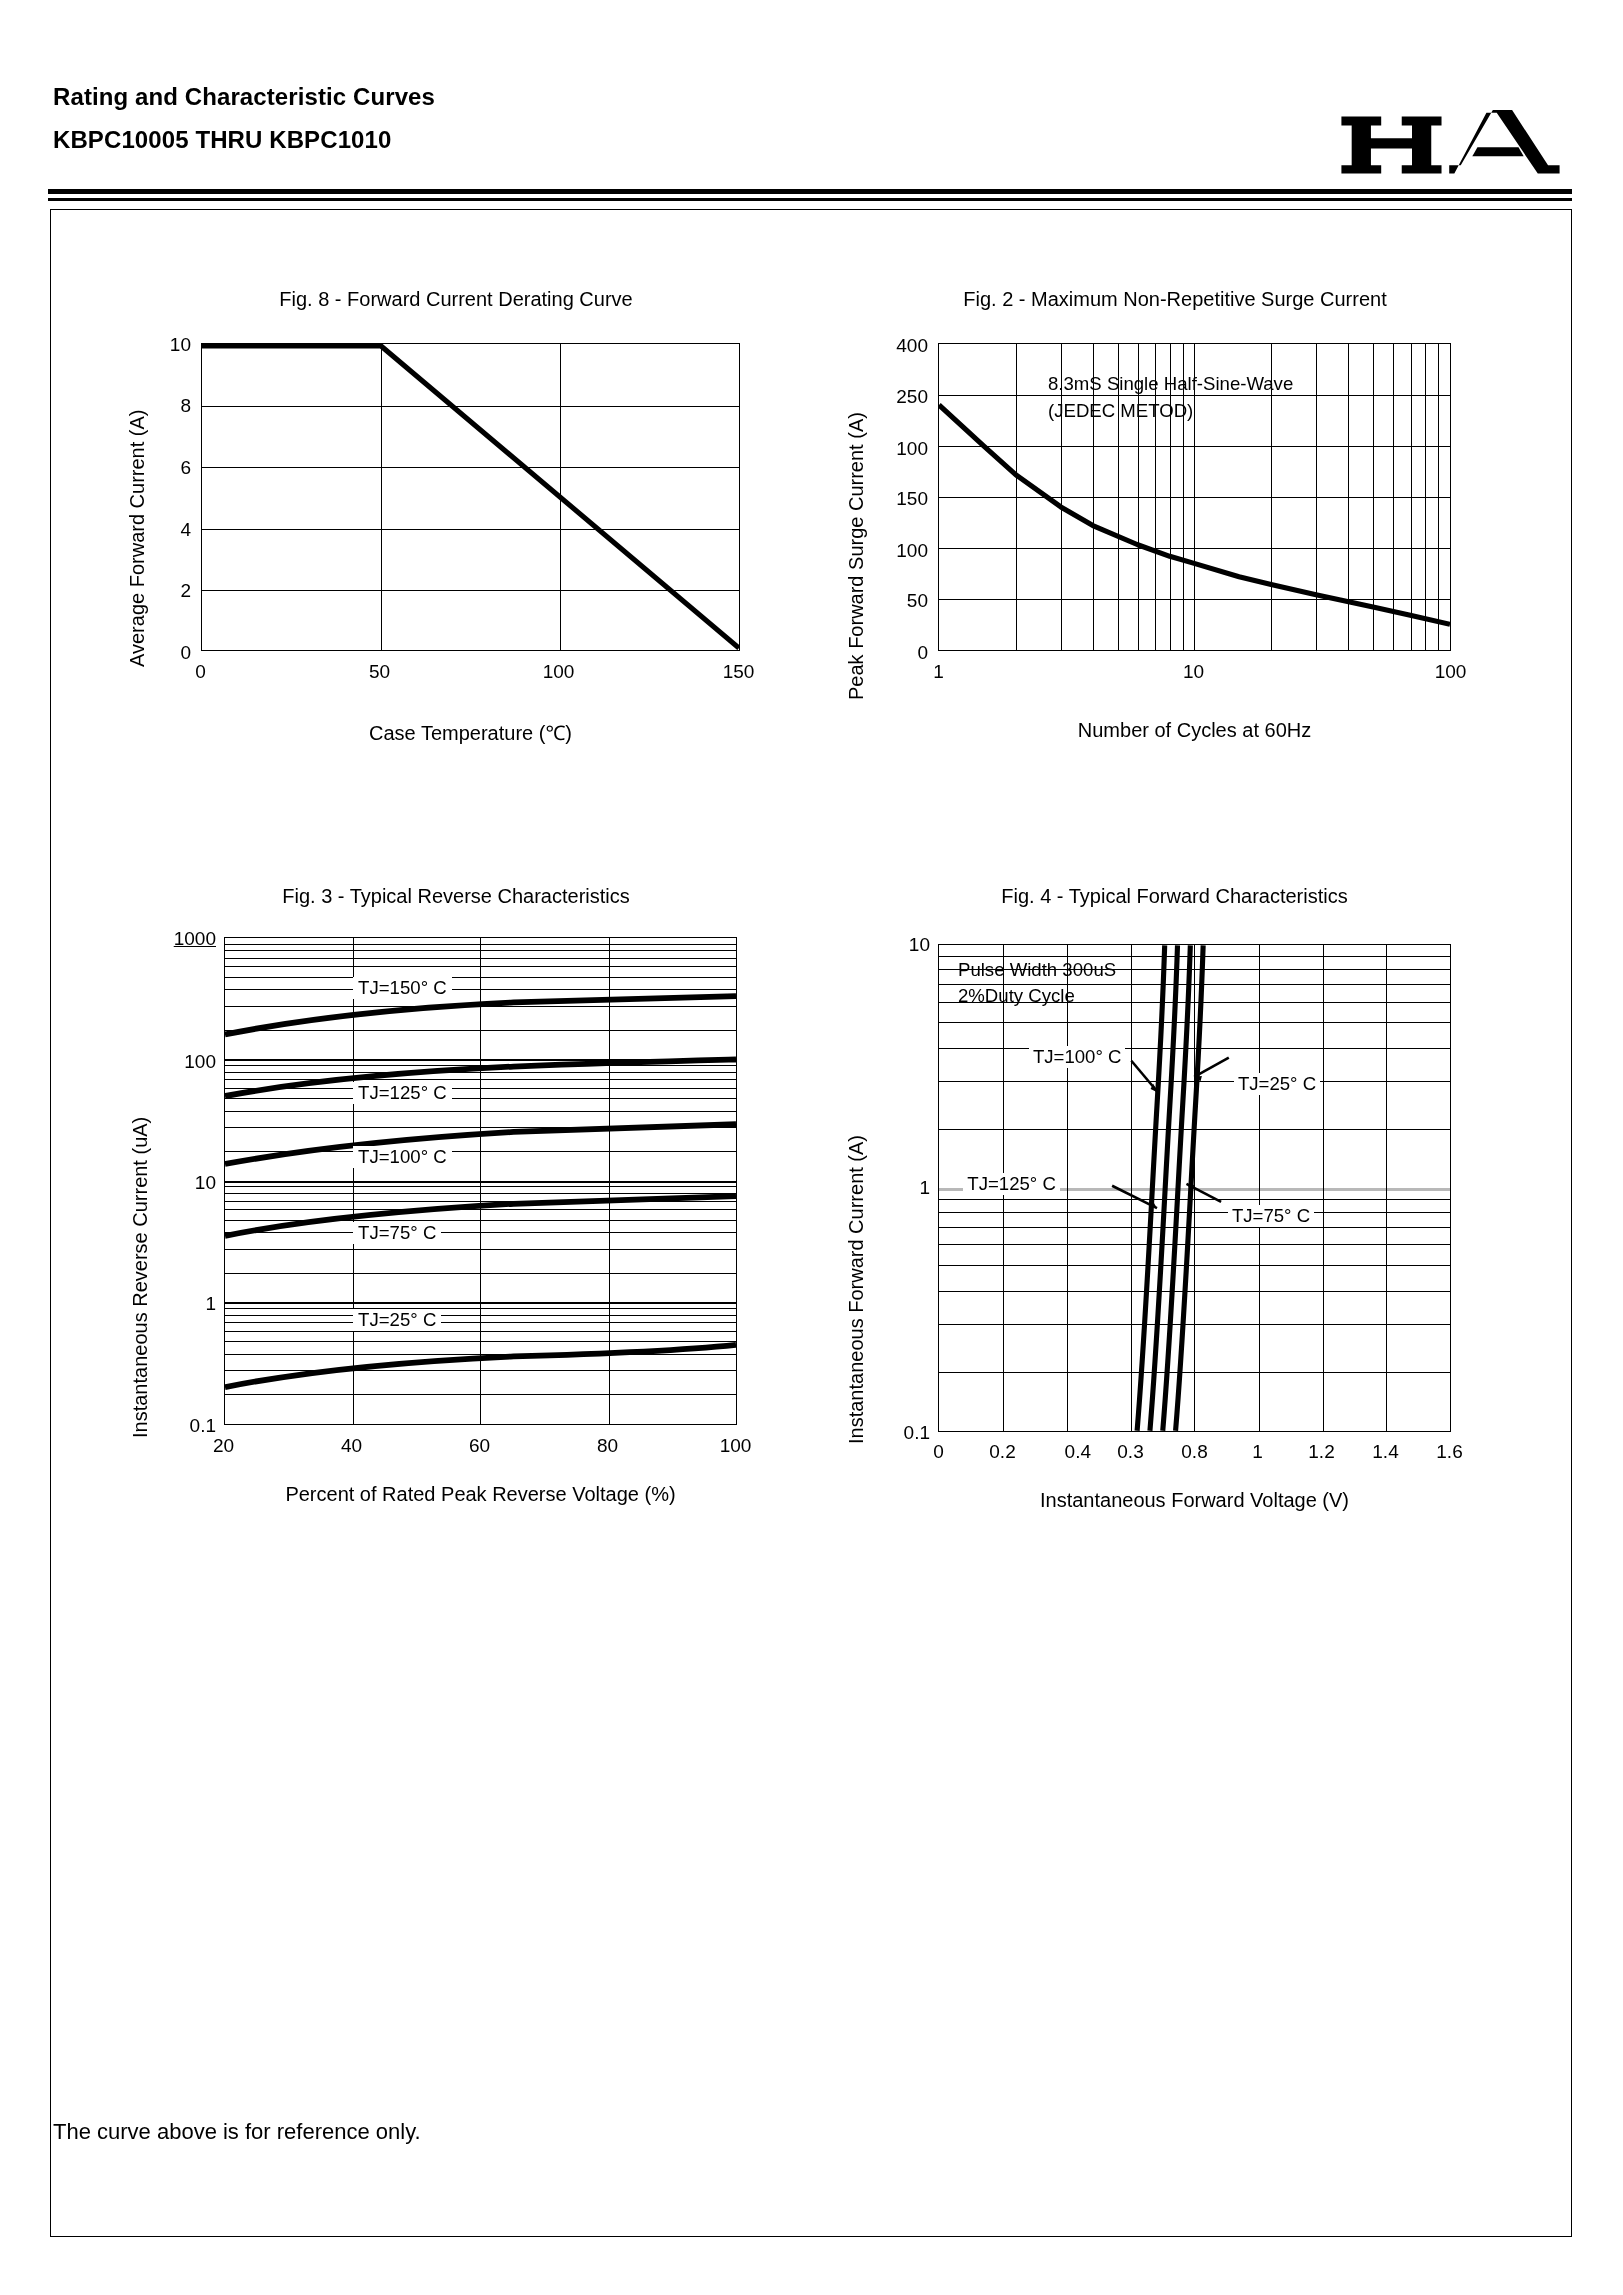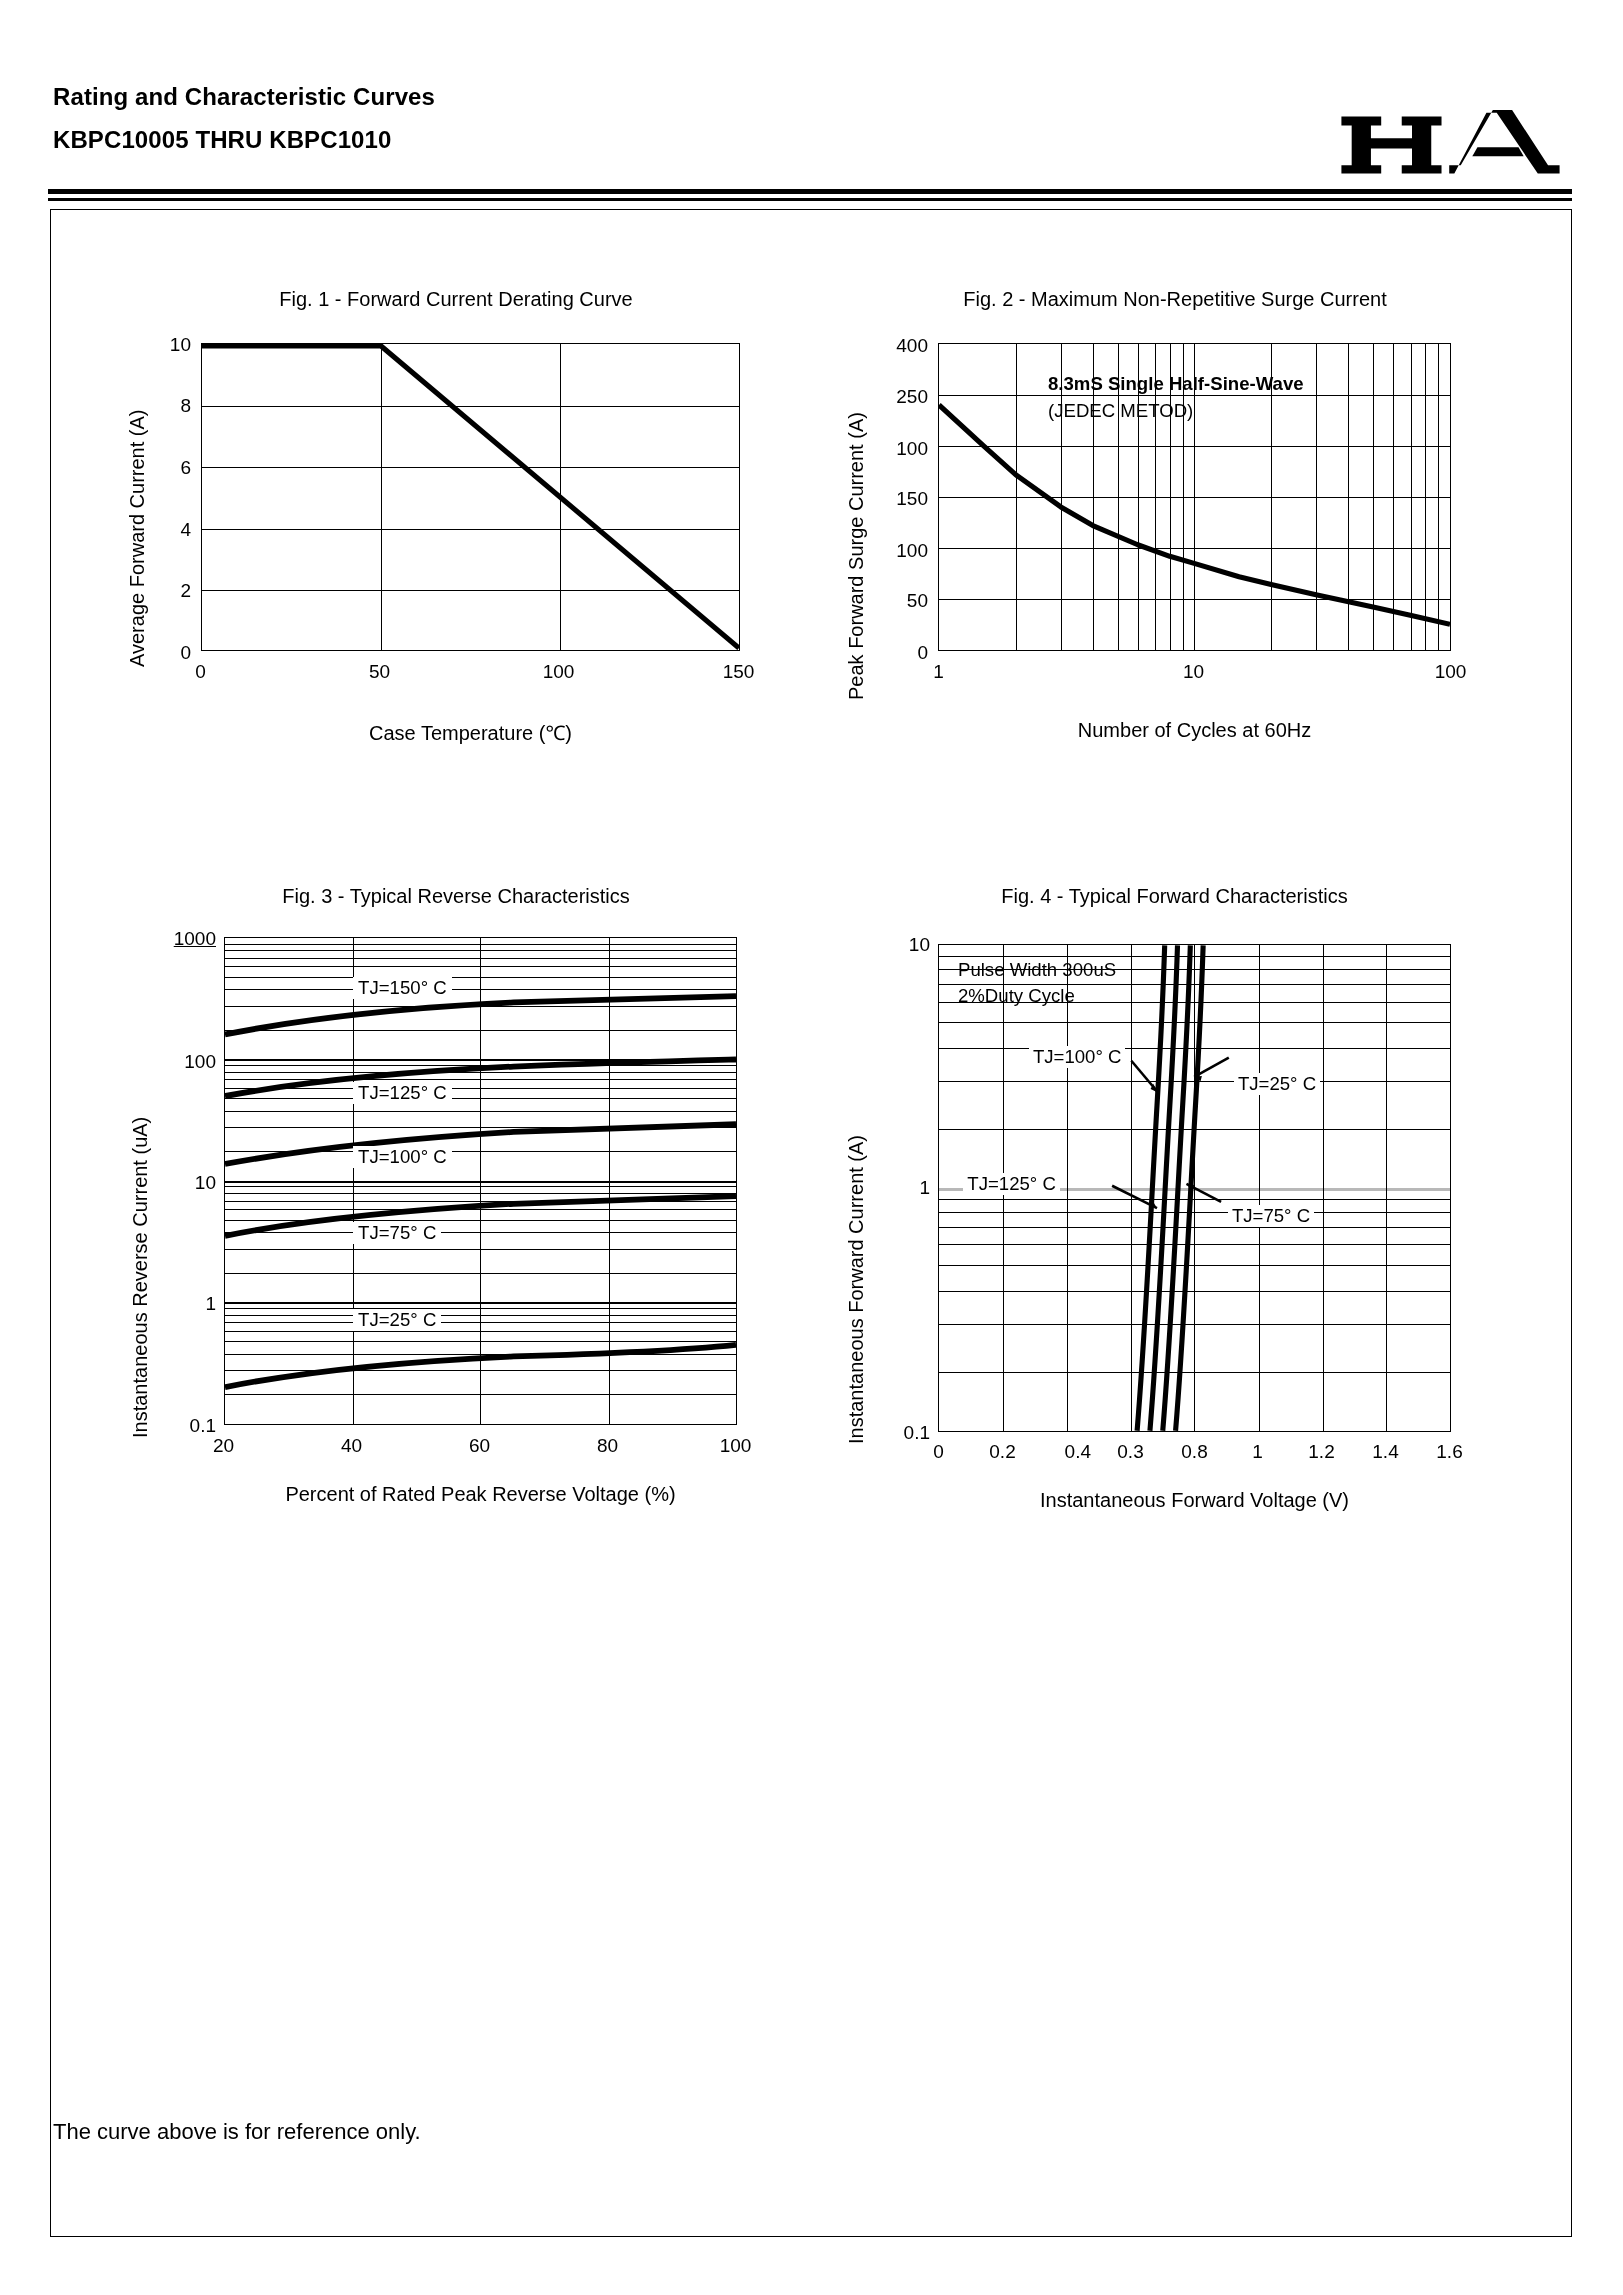--- a/index.html
+++ b/index.html
@@ -90,21 +90,21 @@
       <path d="M222 64 L286 64 L294 78 L214 78 Z" fill="#000"></path>
     </svg>
   </div>
 
   <div class="hdr-rule1"></div>
   <div class="hdr-rule2"></div>
 
   <div class="frame"></div>
 
   <div class="chart" style="left:116px; top:276px; width:719px; height:501px;">
-    <div class="chart-title" style="left:51px; top:11.6px; width:578px;">Fig. 1 - Forward Current Derating Curve</div>
+    <div class="chart-title" style="left:51px; top:11.6px; width:578px;">Fig. 8 - Forward Current Derating Curve</div>
 
     <div class="axlabel-y" style="left:10.3px; top:391px;">Average Forward Current (A)</div>
 
     <div class="plot" style="left:85px; top:67px; width:539px; height:308px;">
 
       <div class="gl gl-h" style="left:0; top:62px; width:537px;"></div>
       <div class="gl gl-h" style="left:0; top:123px; width:537px;"></div>
       <div class="gl gl-h" style="left:0; top:185px; width:537px;"></div>
       <div class="gl gl-h" style="left:0; top:246px; width:537px;"></div>
 
@@ -160,21 +160,21 @@
       <div class="gl gl-v" style="left:434px;  top:0; height:306px;"></div>
       <div class="gl gl-v" style="left:454px;  top:0; height:306px;"></div>
       <div class="gl gl-v" style="left:472px;  top:0; height:306px;"></div>
       <div class="gl gl-v" style="left:486px;  top:0; height:306px;"></div>
       <div class="gl gl-v" style="left:499px;  top:0; height:306px;"></div>
 
       <svg width="511" height="306" viewBox="0 0 797 477" style="position:absolute;left:0;top:0;">
         <polyline points="0,95 70,159 120,204 190,254 240,283 310,313 360,331 398,342 468,363 518,375 588,391 677,410 735,423 797,437" fill="none" stroke="#000" stroke-width="8" stroke-linejoin="round"></polyline>
       </svg>
 
-      <div class="anno" style="left:109px; top:29px;font-weight:bold;">8.3mS Single Half-Sine-Wave</div>
+      <div class="anno" style="left:109px; top:29px;">8.3mS Single Half-Sine-Wave</div>
       <div class="anno" style="left:109px; top:56px;">(JEDEC METOD)</div>
     </div>
 
     <div class="tick-y" style="left:51px; top:366px; width:49px;">0</div>
     <div class="tick-y" style="left:51px; top:314px; width:49px;">50</div>
     <div class="tick-y" style="left:51px; top:264px; width:49px;">100</div>
     <div class="tick-y" style="left:51px; top:212px; width:49px;">150</div>
     <div class="tick-y" style="left:51px; top:162px; width:49px;">100</div>
     <div class="tick-y" style="left:51px; top:110px; width:49px;">250</div>
     <div class="tick-y" style="left:51px; top:59px; width:49px;">400</div>

